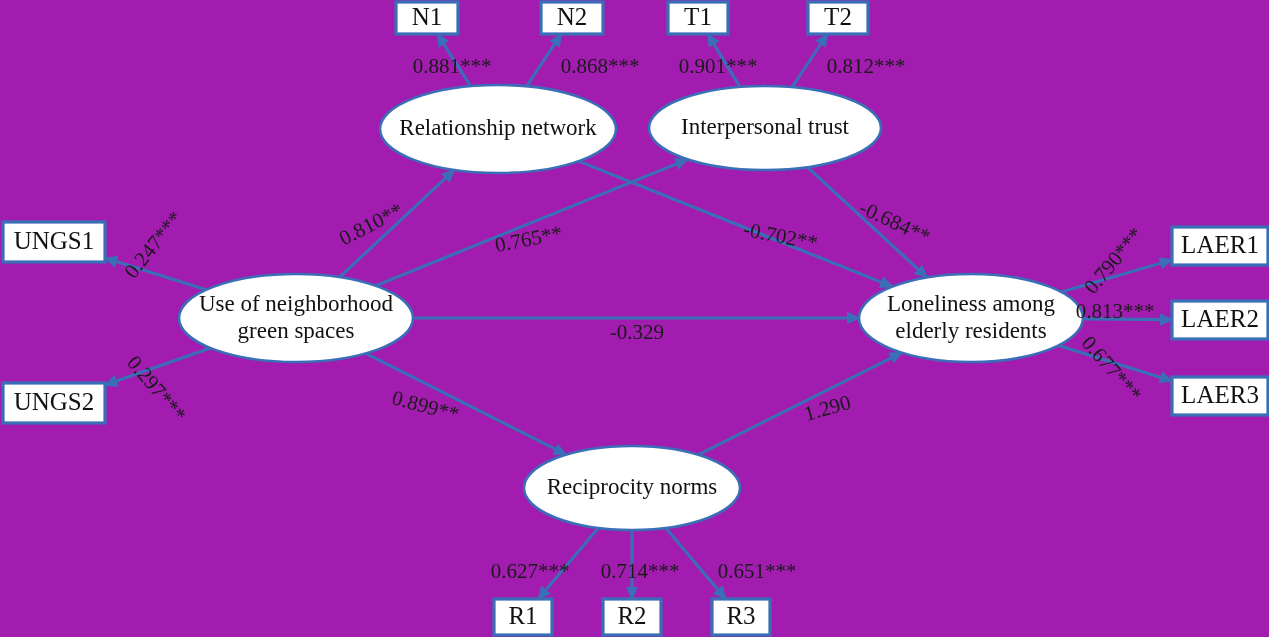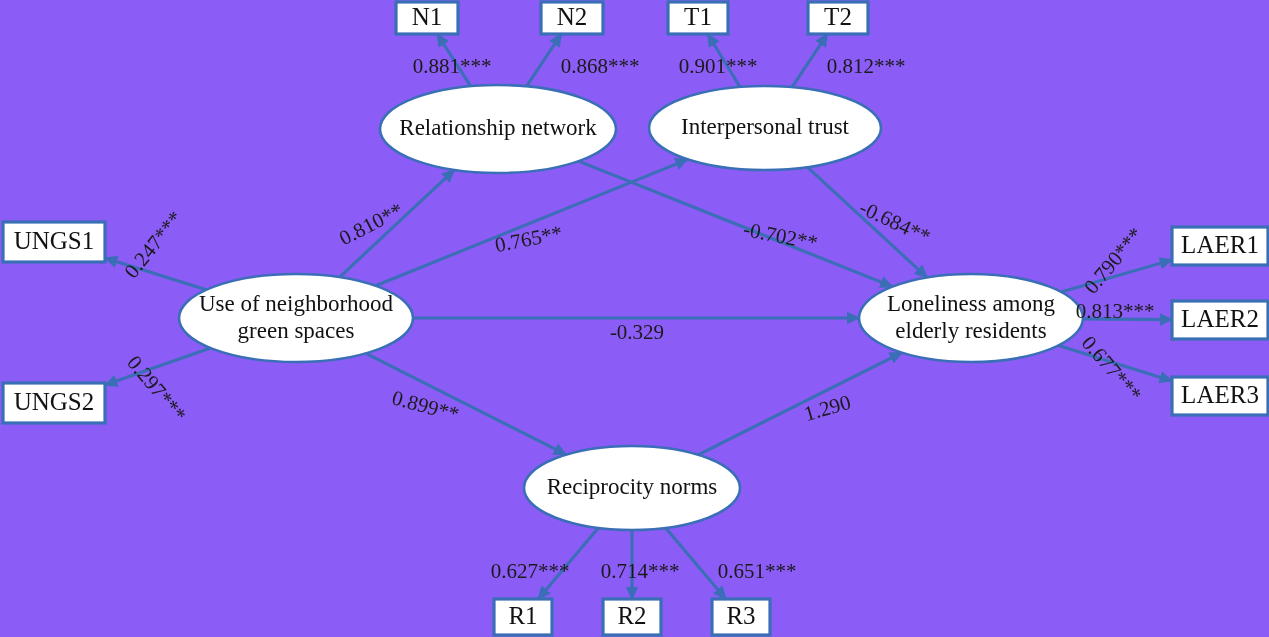--- a/index.html
+++ b/index.html
@@ -1,17 +1,17 @@
 <!DOCTYPE html>
 <html><head>
 <meta charset="utf-8">
 <title>SEM Path Diagram</title>
 <style>
   html,body{margin:0;padding:0;background:#ffffff;}
-  #stage{position:relative;width:1269px;height:637px;background:#8b5cf6;overflow:hidden;
+  #stage{position:relative;width:1269px;height:637px;background:#a21caf;overflow:hidden;
          font-family:"Liberation Serif","DejaVu Serif",serif;}
   #sem-svg{position:absolute;left:0;top:0;width:1269px;height:637px;}
   .ind-label{font-family:"Liberation Serif","DejaVu Serif",serif;font-size:25px;fill:#111111;
              text-anchor:middle;dominant-baseline:middle;}
   .lat-label{font-family:"Liberation Serif","DejaVu Serif",serif;font-size:23px;fill:#111111;
              text-anchor:middle;dominant-baseline:middle;}
   .coef{font-family:"Liberation Serif","DejaVu Serif",serif;font-size:21px;fill:#1a1a1a;
         text-anchor:middle;dominant-baseline:middle;}
   .box-rect{fill:#ffffff;stroke:#3a6fb7;stroke-width:3.2;}
   .ell{fill:#ffffff;stroke:#3a6fb7;stroke-width:2.6;}

